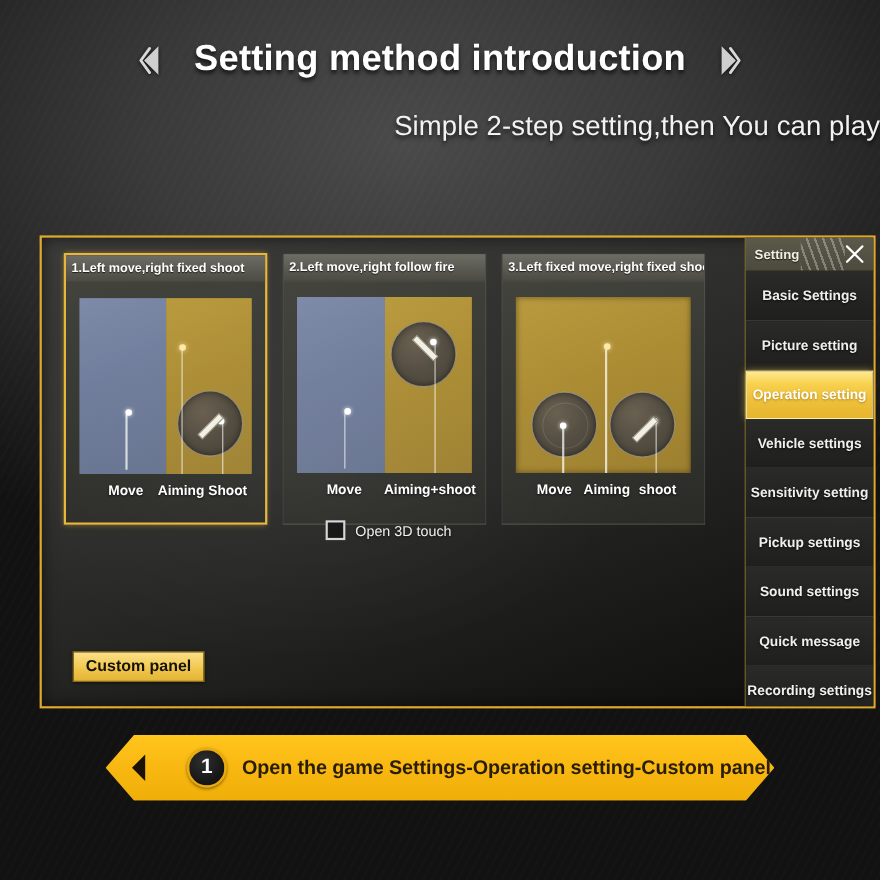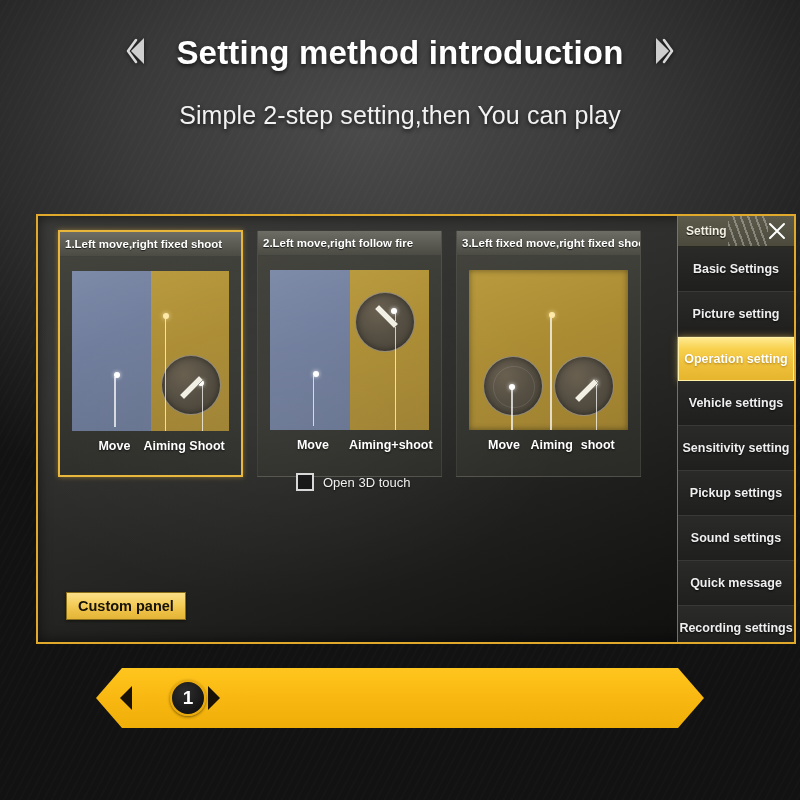--- a/index.html
+++ b/index.html
@@ -14,30 +14,30 @@
       radial-gradient(ellipse 620px 400px at 46% 16%, #4a4a4a 0%, #3a3a3a 38%, #2b2b2b 62%, #1d1d1d 82%, #121212 100%),
       linear-gradient(180deg,#3a3a3a 0%,#303030 22%,#262626 42%,#171717 60%,#0c0c0c 78%,#070707 100%);
   }
   
   #root:before{content:"";position:absolute;inset:0;
     background:repeating-linear-gradient(118deg, rgba(255,255,255,.013) 0 2px, rgba(0,0,0,0) 2px 7px);
     pointer-events:none;}
 
   
   .header{position:absolute;left:0;top:34px;width:800px;text-align:center;}
-  .title-row{display:flex;align-items:flex-start;justify-content:center;gap:20px;}
+  .title-row{display:flex;align-items:flex-end;justify-content:center;gap:20px;}
   .title{
     font-size:33px;font-weight:bold;color:#ffffff;letter-spacing:.2px;
     text-shadow:0 2px 4px rgba(0,0,0,.75);
   }
   .chev{width:34px;height:34px;position:relative;flex:0 0 auto;opacity:.92;}
   .chev svg{display:block;width:34px;height:34px;filter:drop-shadow(0 1px 2px rgba(0,0,0,.7));}
   .subtitle{
     margin-top:29px;font-size:25px;color:#f2f2f2;font-weight:normal;
-    text-shadow:0 2px 4px rgba(0,0,0,.7);letter-spacing:.1px;
+    text-shadow:0 2px 4px rgba(0,0,0,.7);letter-spacing:.1px;text-align:right;
   }
 
   
   .panel{
     position:absolute;left:36px;top:214px;width:760px;height:430px;
     border:2px solid #e0a92b;
     background:linear-gradient(160deg,#3b3b39 0%,#343432 26%,#242422 58%,#151514 84%,#0e0e0d 100%);
     box-sizing:border-box;
     box-shadow:0 0 14px rgba(0,0,0,.6) inset;
     overflow:hidden;
@@ -277,20 +277,21 @@
 
   </div>
 
   <div class="banner">
     <span class="banner-arrow" style="margin-left:22px;">
       <svg width="16" height="26" viewBox="0 0 16 26">
           <path d="M14 1 L14 25 L2 13 Z" fill="#1a1205"></path>
         </svg>
     </span>
     <span class="badge">1</span>
+    <span class="banner-text">Open the game Settings-Operation setting-Custom panel</span>
     <span class="banner-arrow" style="margin-right:22px;">
       <svg width="16" height="26" viewBox="0 0 16 26">
           <path d="M2 1 L2 25 L14 13 Z" fill="#1a1205"></path>
         </svg>
     </span>
   </div>
 
 </div>
 
 </body></html>

